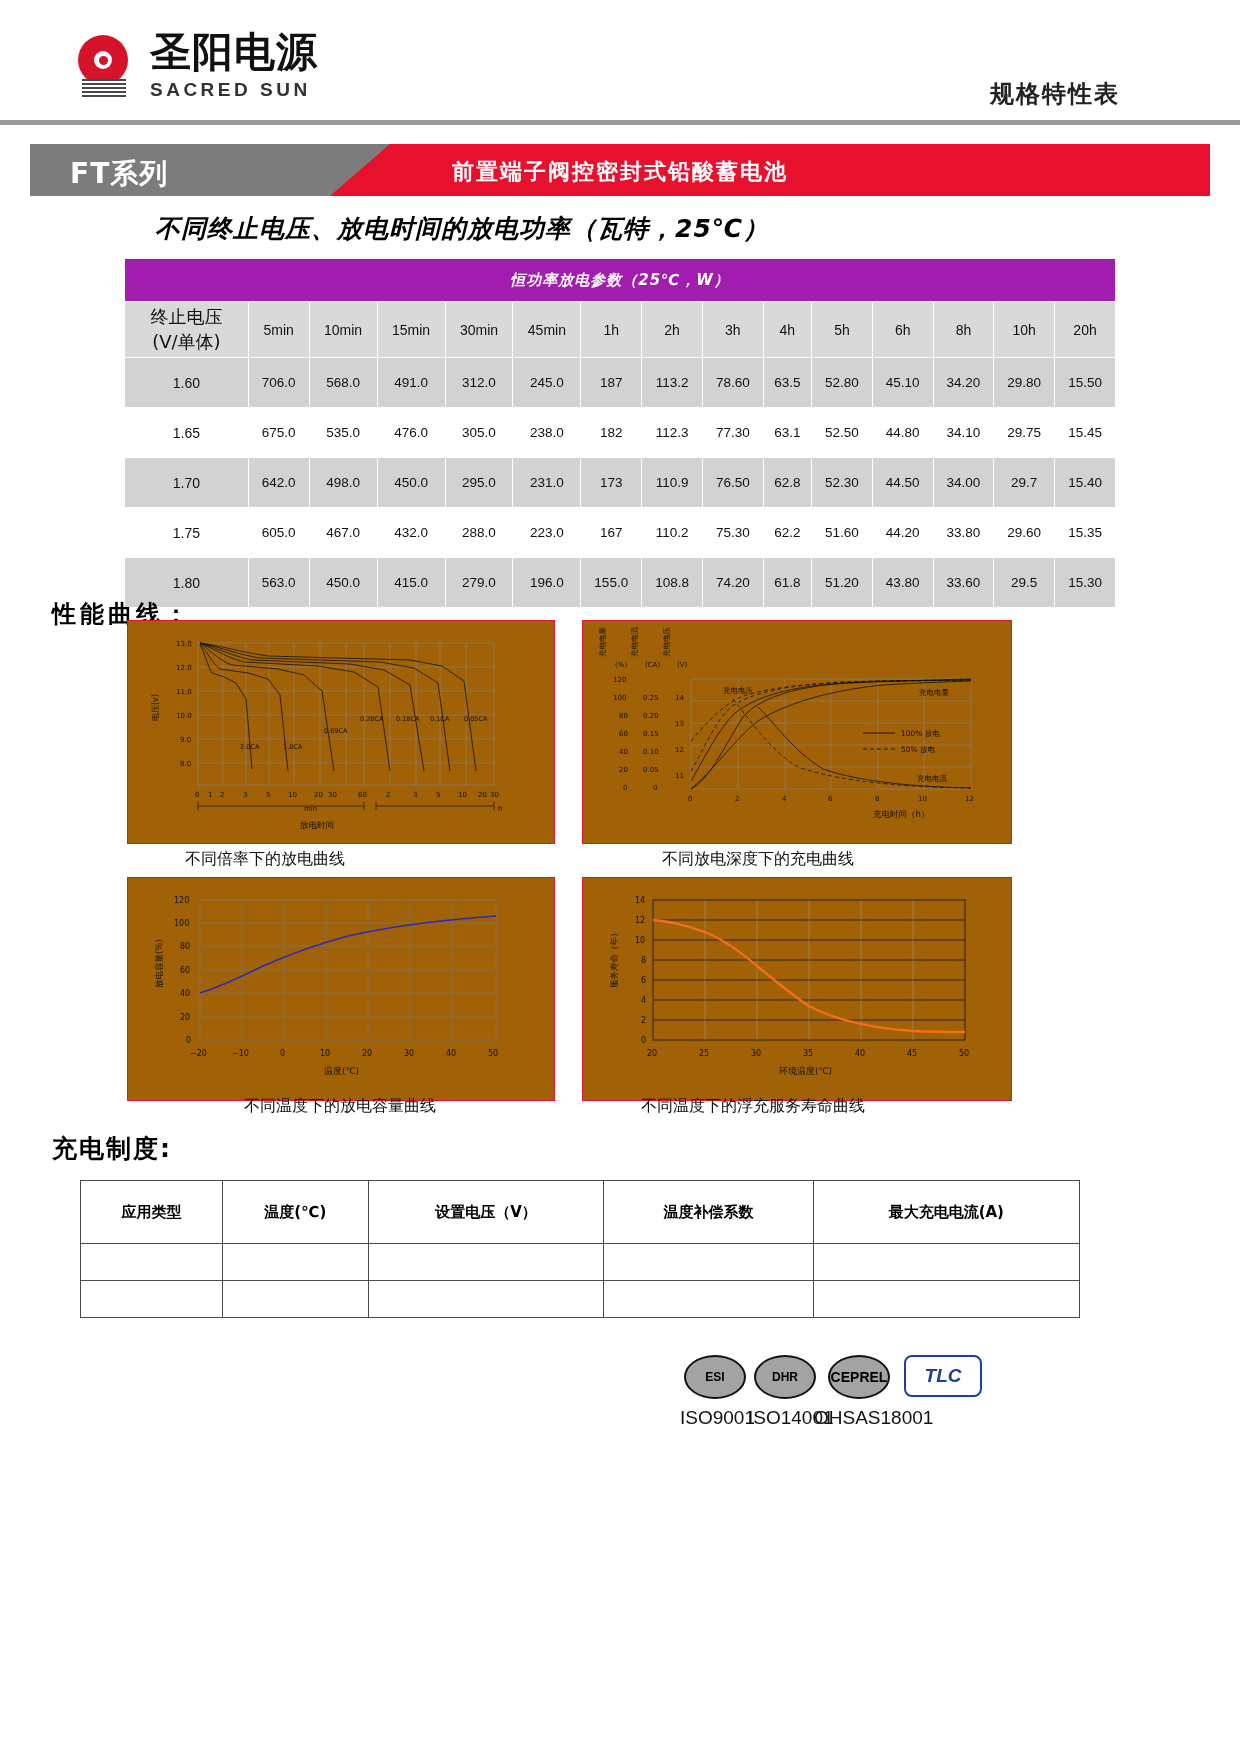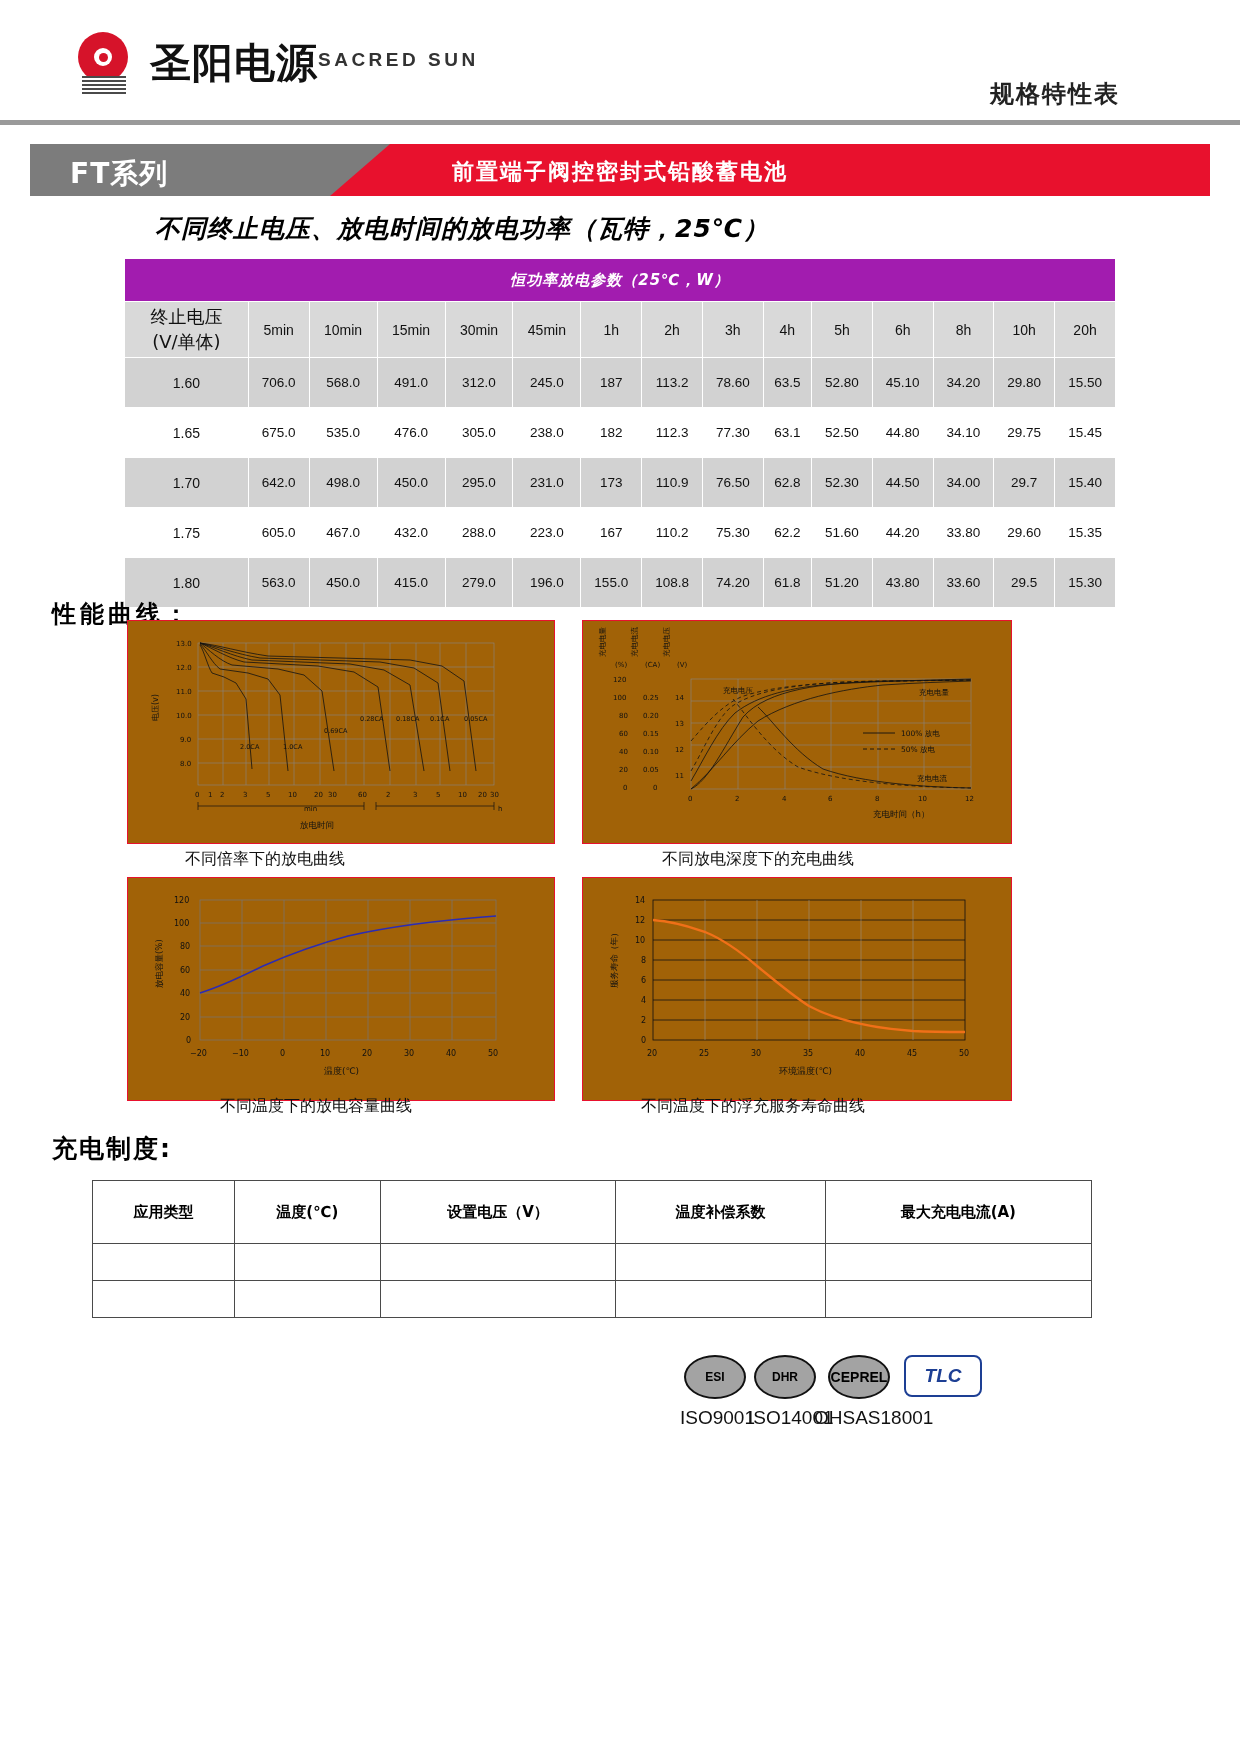--- a/index.html
+++ b/index.html
@@ -15,21 +15,21 @@
 
   
   .header{position:relative;height:128px;}
   .logo{position:absolute;left:78px;top:32px;display:flex;align-items:center;gap:10px;}
   .logo-mark{width:62px;height:62px;position:relative;}
   .logo-mark .circ{position:absolute;left:0;top:0;width:50px;height:50px;border-radius:50%;background:#d6132a;}
   .logo-mark .inner{position:absolute;left:16px;top:16px;width:18px;height:18px;border-radius:50%;background:#fff;}
   .logo-mark .innerdot{position:absolute;left:21px;top:21px;width:9px;height:9px;border-radius:50%;background:#d6132a;}
   .logo-mark .bars{position:absolute;left:4px;top:44px;width:44px;height:18px;
      background:repeating-linear-gradient(to bottom,#4a4a4a 0px,#4a4a4a 2px,#fff 2px,#fff 4px);}
-  .logo-text{display:flex;flex-direction:row;line-height:1;}
+  .logo-text{display:flex;flex-direction:column;line-height:1;}
   .logo-cn{font-size:41px;font-weight:bold;letter-spacing:1px;color:#111;font-family:"DejaVu Sans",sans-serif;}
   .logo-en{font-size:19px;font-weight:bold;letter-spacing:3.5px;color:#333;margin-top:7px;}
   .header-title{position:absolute;right:120px;top:78px;font-size:24px;font-weight:bold;color:#222;letter-spacing:2px;font-family:"DejaVu Sans",sans-serif;}
   .header-rule{position:absolute;left:0;top:120px;width:1240px;height:5px;background:#9a9a9a;}
 
   
   .band{position:absolute;left:30px;top:144px;width:1180px;height:52px;border-radius:9px;}
   .band-grey{position:absolute;left:0;top:0;width:420px;height:52px;background:#7c7c7c;}
   .band-red{position:absolute;left:0;top:0;width:1180px;height:52px;background:#e8112d;
       clip-path:polygon(360px 0,1180px 0,1180px 52px,300px 52px);}
@@ -55,25 +55,25 @@
 
   
   .chartbox{position:absolute;border:1.5px solid #e8112d;background:#a16207;}
   #cb1{left:127px;top:620px;width:426px;height:222px;}
   #cb2{left:582px;top:620px;width:428px;height:222px;}
   #cb3{left:127px;top:877px;width:426px;height:222px;}
   #cb4{left:582px;top:877px;width:428px;height:222px;}
   .cap-under{position:absolute;font-size:16px;color:#111;font-family:"DejaVu Sans",sans-serif;}
   #cap1{left:185px;top:849px;}
   #cap2{left:662px;top:849px;}
-  #cap3{left:220px;top:1096px;}
+  #cap3{left:244px;top:1096px;}
   #cap4{left:641px;top:1096px;}
 
   
-  .ctable-wrap{position:absolute;left:92px;top:1180px;width:1000px;}
+  .ctable-wrap{position:absolute;left:80px;top:1180px;width:1000px;}
   table.ctable{border-collapse:collapse;width:1000px;}
   table.ctable td{border:1px solid #4a4a4a;text-align:center;font-size:15px;height:34px;font-family:"DejaVu Sans",sans-serif;}
   table.ctable tr.chead td{height:60px;font-weight:bold;}
 
   
   .certs{position:absolute;left:684px;top:1355px;width:380px;height:70px;}
   .cert{position:absolute;top:0;width:62px;height:44px;}
   .cert .oval{width:58px;height:40px;border-radius:50%;border:2px solid #111;display:flex;align-items:center;justify-content:center;font-size:12px;font-weight:bold;background:#a3a3a3;}
   .cert-label{position:absolute;top:52px;font-size:19px;color:#111;white-space:nowrap;}
   .tlc{border:2px solid #1d3f94;border-radius:8px;width:74px;height:38px;display:flex;align-items:center;justify-content:center;color:#1d3f94;font-weight:bold;font-style:italic;font-size:19px;background:#fff;}

